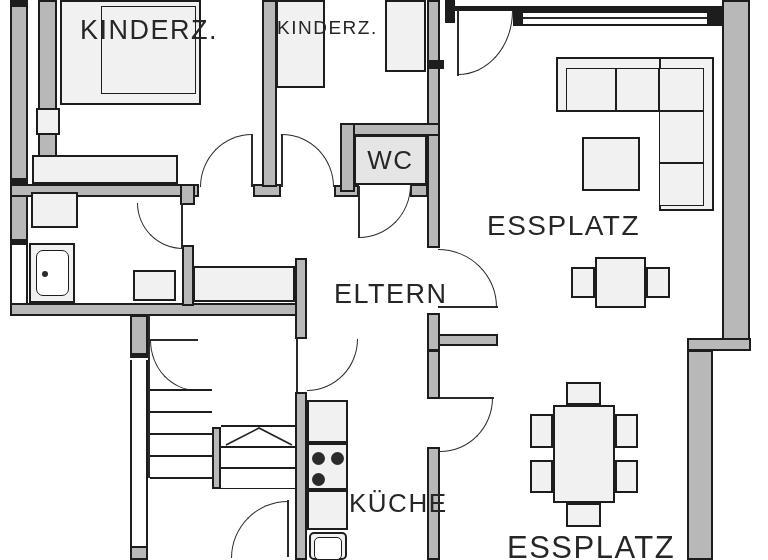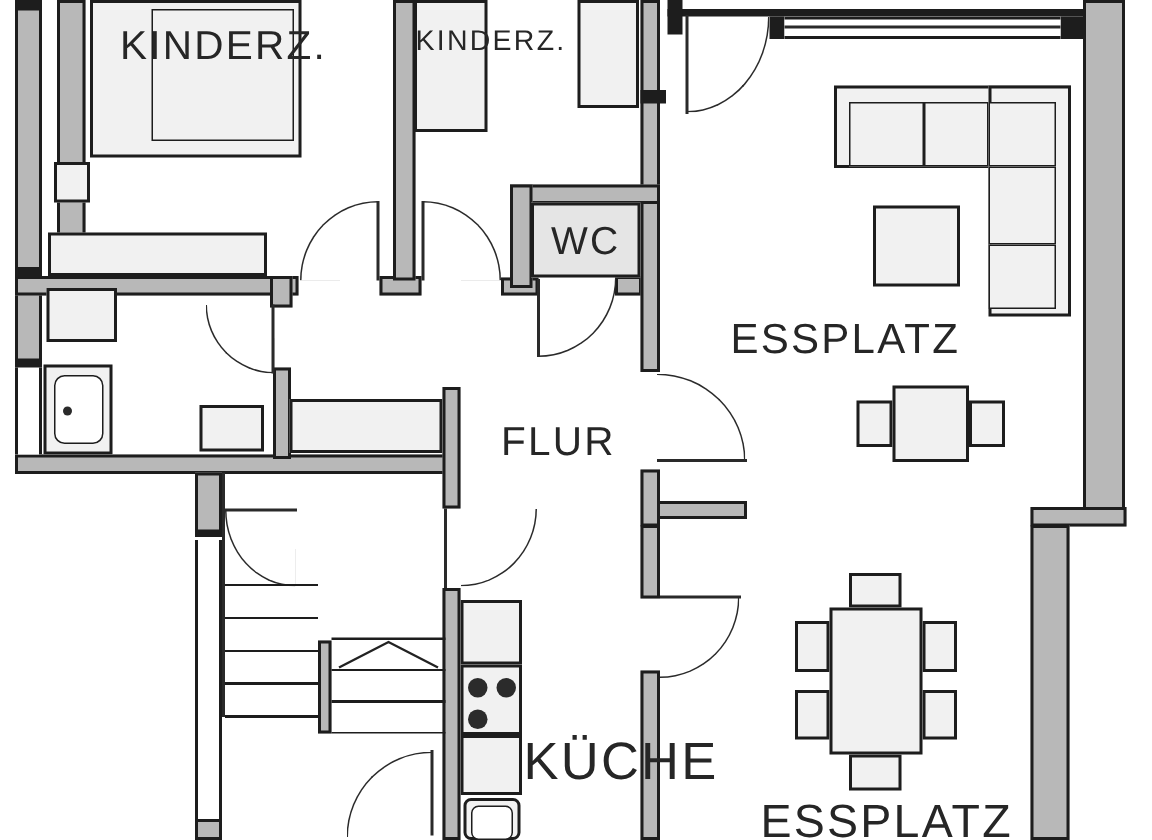--- a/index.html
+++ b/index.html
@@ -161,18 +161,18 @@
   <div class="f" style="left:307px;top:443px;width:41px;height:47px"></div>
   <div class="dot" style="left:312px;top:452px;width:13px;height:13px;background:#2b2b2b"></div>
   <div class="dot" style="left:331px;top:452px;width:13px;height:13px;background:#2b2b2b"></div>
   <div class="dot" style="left:312px;top:473px;width:13px;height:13px;background:#2b2b2b"></div>
   <div class="f" style="left:307px;top:490px;width:41px;height:40px"></div>
   <div class="f" style="left:309px;top:532px;width:38px;height:28px;border-radius:5px"></div>
   <div class="fi" style="left:314px;top:537px;width:28px;height:23px;background:#ffffff;border-radius:5px"></div>
 
   <div class="lbl" style="left:80px;top:15px;font-size:27px">KINDERZ.</div>
   <div class="lbl" style="left:277px;top:17px;font-size:19px">KINDERZ.</div>
-  <div class="lbl" style="left:334px;top:279px;font-size:27px">FLUR</div>
+  <div class="lbl" style="left:334px;top:279px;font-size:27px">ELTERN</div>
   <div class="lbl" style="left:487px;top:210px;font-size:28px">ESSPLATZ</div>
-  <div class="lbl" style="left:349px;top:488px;font-size:35px">KÜCHE</div>
+  <div class="lbl" style="left:349px;top:488px;font-size:26px">KÜCHE</div>
   <div class="lbl" style="left:507px;top:530px;font-size:31px">ESSPLATZ</div>
 
 </div>
 
 </body></html>

